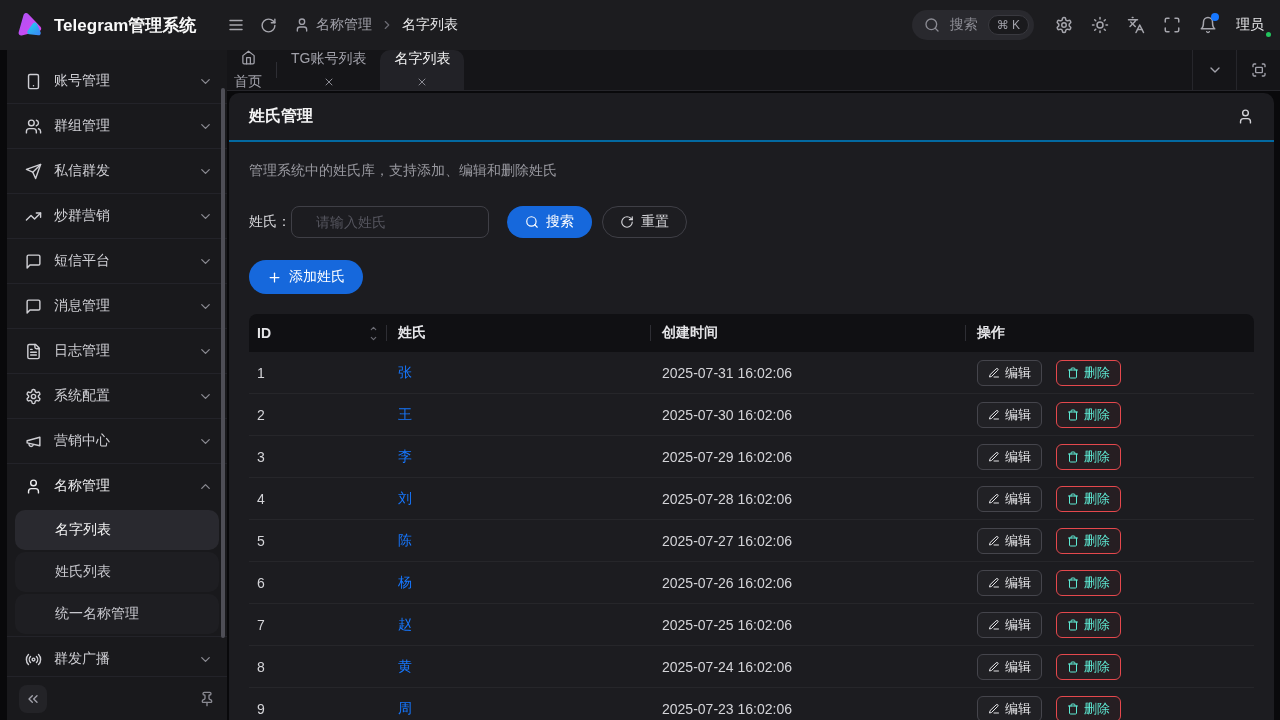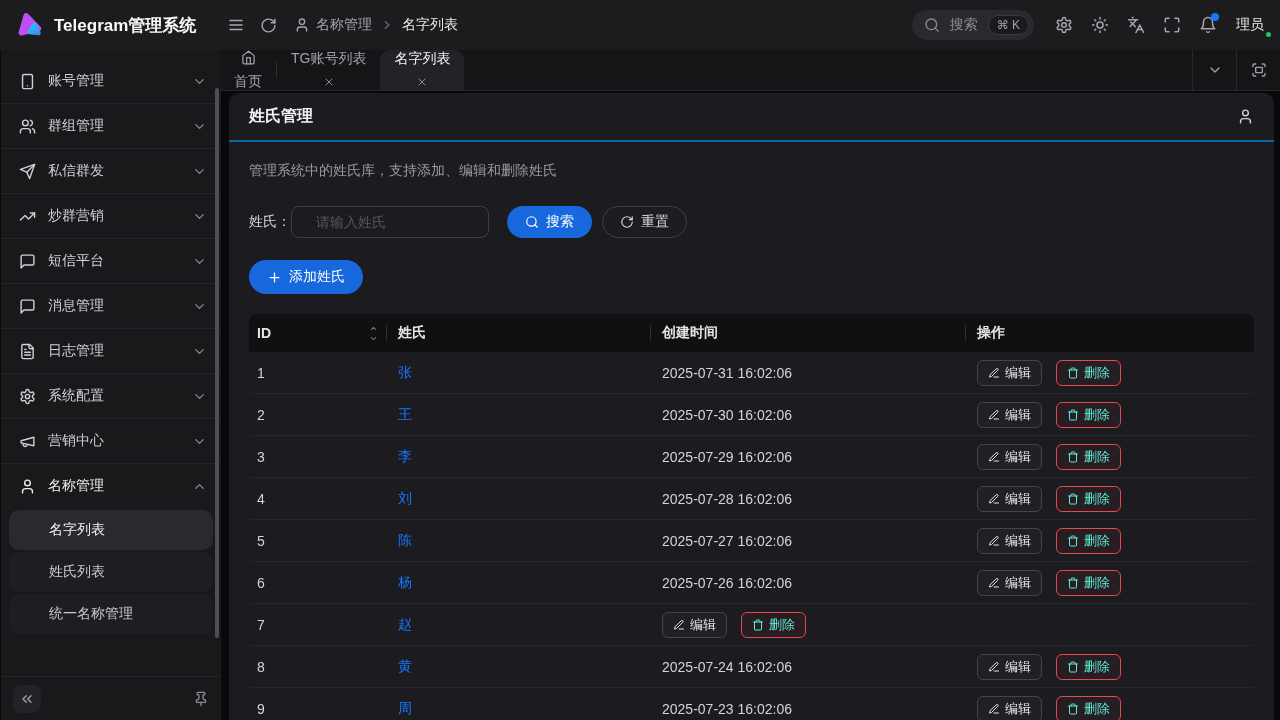--- a/index.html
+++ b/index.html
@@ -28,21 +28,21 @@
     font-size:12px; color:#a1a1aa; white-space:nowrap; }
   .bell-wrap { position:relative; }
   .badge-dot { position:absolute; top:4px; right:5px; width:8px; height:8px; border-radius:50%;
     background:#1677ff; }
   .user-chip { position:relative; margin-left:8px; color:#e6e6e9; white-space:nowrap; cursor:pointer;
     padding-right:4px; }
   .status-dot { position:absolute; right:-5px; bottom:-5px; width:9px; height:9px; background:#22c55e;
     border-radius:50%; border:2px solid #1c1c1f; }
 
   
-  .sidebar { position:fixed; top:50px; left:1px; bottom:0; width:220px; background:#19191c;
+  .sidebar { position:fixed; top:50px; left:7px; bottom:0; width:220px; background:#19191c;
     display:flex; flex-direction:column; z-index:10; }
   .menu { flex:1; overflow:hidden; padding-top:9px; }
   .menu-block + .menu-block { border-top:1px solid #232329; }
   .menu-item { height:44px; display:flex; align-items:center; gap:12px; padding:0 14px 0 18px;
     color:#cfcfd4; cursor:pointer; }
   .menu-item .mi-label { flex:1; }
   .menu-item .chev { color:#8b8b93; }
   .menu-item.expanded { color:#ececee; }
   .submenu-item { height:40px; margin:2px 8px; border-radius:10px; display:flex; align-items:center;
     padding-left:40px; background:#1e1e22; color:#c8c8ce; cursor:pointer; }
@@ -403,20 +403,39 @@
         <div class="submenu-item active">
           <span>名字列表</span>
         </div>
         <div class="submenu-item">
           <span>姓氏列表</span>
         </div>
         <div class="submenu-item">
           <span>统一名称管理</span>
         </div>
       </div>
+      <div class="menu-block">
+        <div class="menu-item">
+          <span class="icon">
+            <svg viewBox="0 0 24 24" width="17" height="17" fill="none" stroke="currentColor" stroke-width="2" stroke-linecap="round" stroke-linejoin="round">
+              <path d="M4.9 19.1C1 15.2 1 8.8 4.9 4.9"></path>
+              <path d="M7.8 16.2c-2.3-2.3-2.3-6.1 0-8.5"></path>
+              <circle cx="12" cy="12" r="2"></circle>
+              <path d="M16.2 7.8c2.3 2.3 2.3 6.1 0 8.5"></path>
+              <path d="M19.1 4.9C23 8.8 23 15.2 19.1 19.1"></path>
+            </svg>
+          </span>
+          <span class="mi-label">群发广播</span>
+          <span class="icon chev">
+            <svg viewBox="0 0 24 24" width="15" height="15" fill="none" stroke="currentColor" stroke-width="2" stroke-linecap="round" stroke-linejoin="round">
+              <path d="m6 9 6 6 6-6"></path>
+            </svg>
+          </span>
+        </div>
+      </div>
     </div>
   <div class="sb-thumb"></div>
   <div class="sidebar-footer">
     <span class="collapse-btn">
       <span class="icon">
           <svg viewBox="0 0 24 24" width="16" height="16" fill="none" stroke="currentColor" stroke-width="2" stroke-linecap="round" stroke-linejoin="round">
             <path d="m11 17-5-5 5-5"></path>
             <path d="m18 17-5-5 5-5"></path>
           </svg>
         </span>
@@ -693,20 +712,21 @@
                         <path d="M19 6v14a2 2 0 0 1-2 2H7a2 2 0 0 1-2-2V6"></path>
                         <path d="M8 6V4a2 2 0 0 1 2-2h4a2 2 0 0 1 2 2v2"></path>
                       </svg>
                     </span>
                     <span>删除</span>
                   </button></div>
               </div>
               <div class="t-row">
                 <div class="td col-id">7</div>
                 <div class="td col-surname"><span class="surname-link">赵</span></div>
+                <div class="td col-date">2025-07-25 16:02:06</div>
                 <div class="td col-actions"><button class="action-btn action-edit">
                     <span class="icon">
                       <svg viewBox="0 0 24 24" width="12" height="12" fill="none" stroke="currentColor" stroke-width="2" stroke-linecap="round" stroke-linejoin="round">
                         <path d="M12 20h9"></path>
                         <path d="M16.5 3.5a2.12 2.12 0 0 1 3 3L7 19l-4 1 1-4Z"></path>
                       </svg>
                     </span>
                     <span>编辑</span>
                   </button><button class="action-btn action-delete">
                     <span class="icon">

